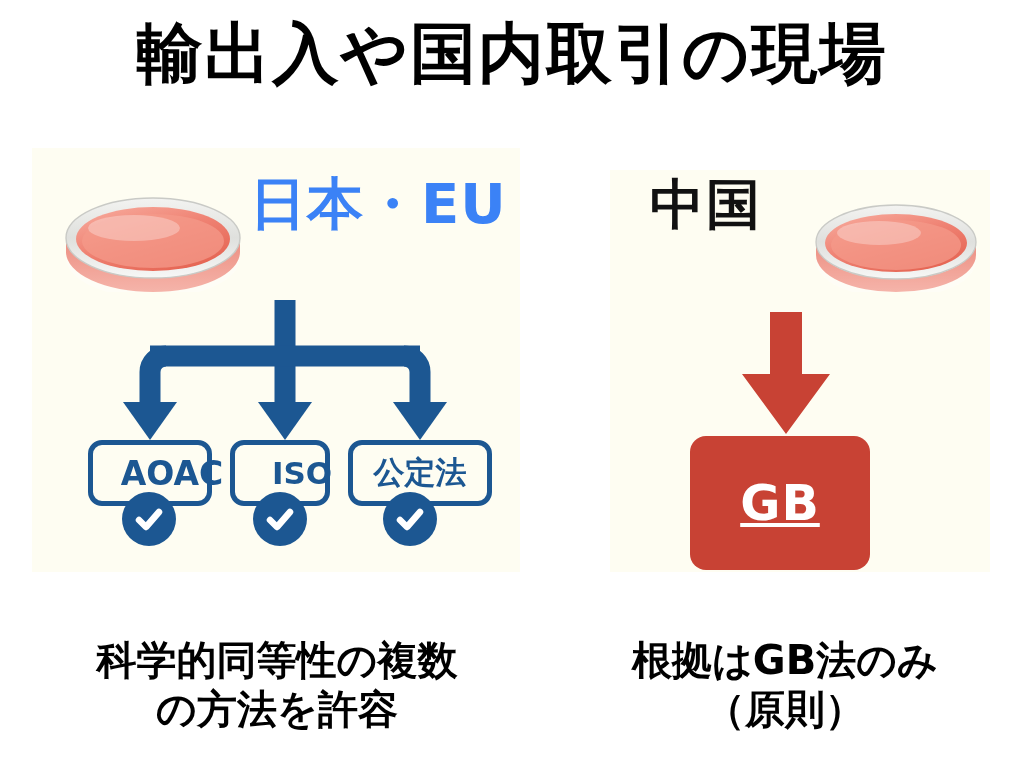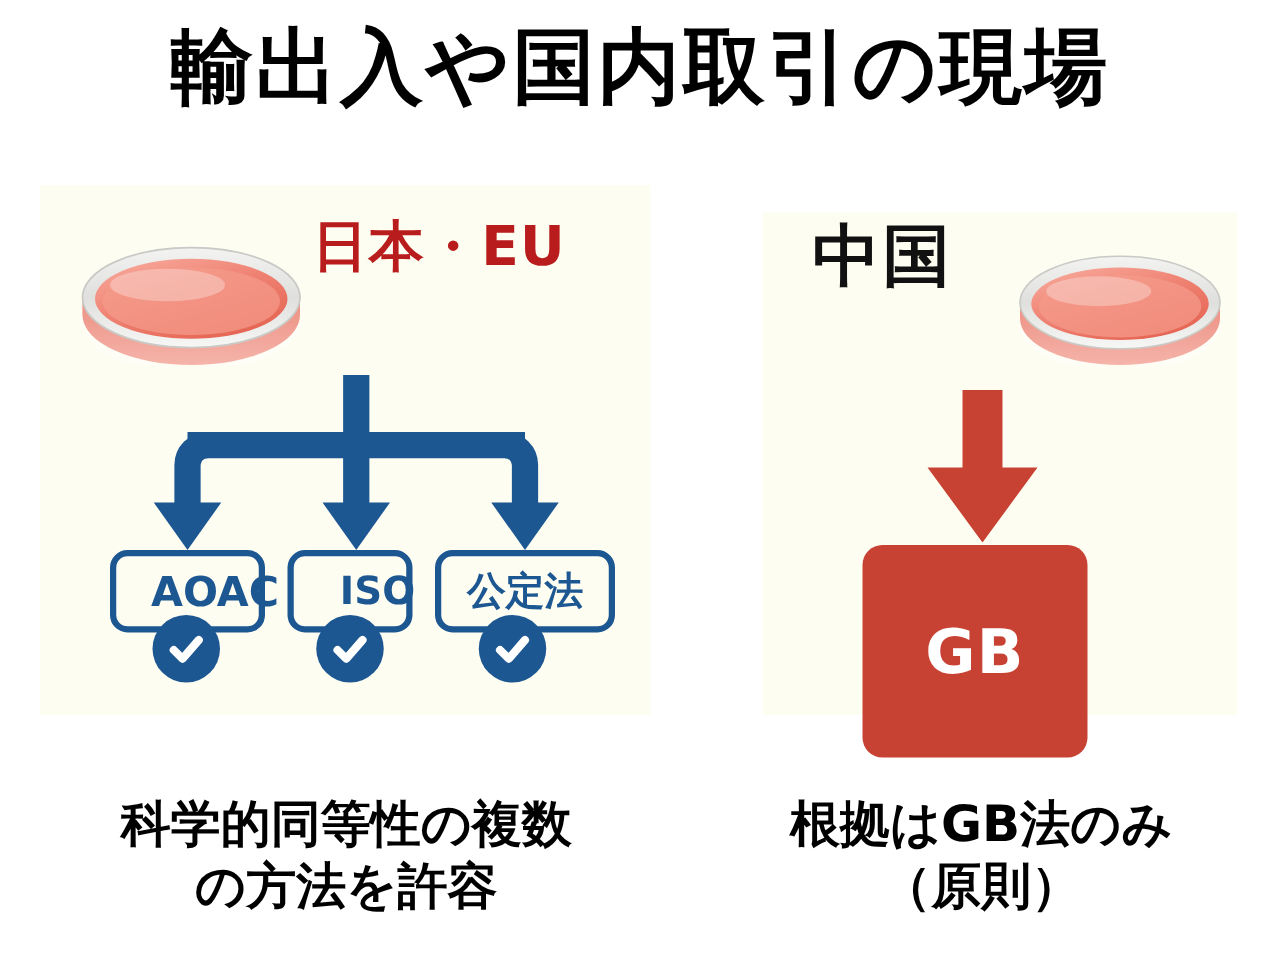--- a/index.html
+++ b/index.html
@@ -45,22 +45,22 @@
   
   .region-label {
     position: absolute;
     font-weight: 700;
     white-space: nowrap;
     line-height: 1;
   }
   #label-jp-eu {
     left: 250px;
     top: 176px;
-    font-size: 44px;
-    color: #b91c1c;
+    font-size: 56px;
+    color: #3b82f6;
     letter-spacing: 1px;
   }
   #label-cn {
     left: 650px;
     top: 178px;
     font-size: 54px;
     color: #111111;
     letter-spacing: 2px;
     text-align: right;
   }
@@ -125,30 +125,31 @@
     left: 740px;
     top: 312px;
     width: 92px;
     height: 122px;
   }
   #gb-badge {
     position: absolute;
     left: 690px;
     top: 436px;
     width: 180px;
-    height: 170px;
+    height: 134px;
     background: #C84234;
     border-radius: 16px;
     display: flex;
     flex-direction: column;
     align-items: center;
     justify-content: center;
     color: #FFFFFF;
     font-weight: 700;
     line-height: 1.0;
+    text-decoration: underline;
   }
   #gb-badge .gb-line1 { font-size: 49px; letter-spacing: 1px; }
   #gb-badge .gb-line2 { font-size: 49px; letter-spacing: 1px; margin-top: 6px; }
 
   
   .caption {
     position: absolute;
     text-align: center;
     color: #000000;
     font-weight: 700;

